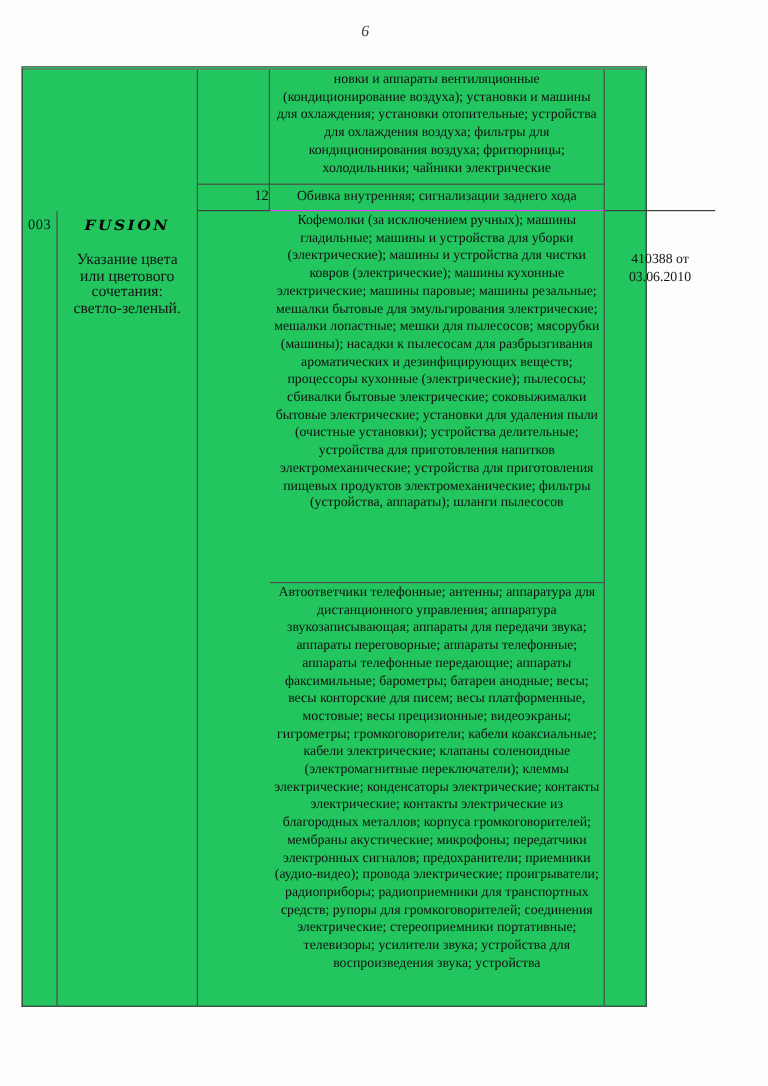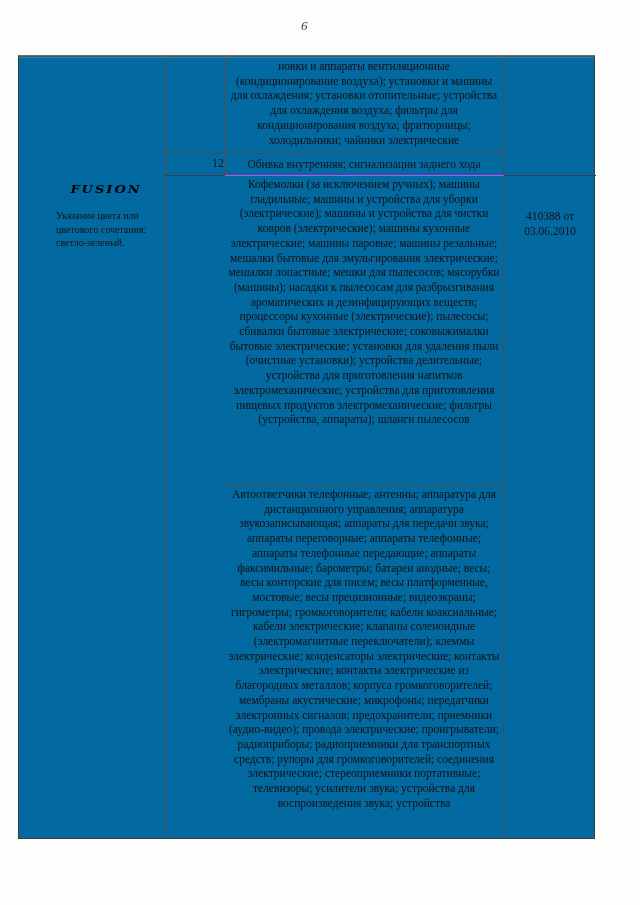--- a/index.html
+++ b/index.html
@@ -15,27 +15,27 @@
     position:absolute;
     top:18px; left:301px;
     font-size:13px;
     font-style:italic;
     color:#3c3c3c;
     filter:blur(0.4px);
   }
   .doc-table {
     position:absolute;
     left:18px; top:55px;
-    width:577px;
+    width:521px;
     display:grid;
     grid-template-columns:29px 117px 60px 279px 92px;
     grid-template-rows:minmax(96px,auto) minmax(22px,auto) minmax(310px,auto) minmax(352px,auto);
     border:1px solid #3c3c3c;
     border-top:3px double #6e6e6e;
-    background:#0369a1;
+    background:#22c55e;
   }
   .cell { border-color:#4d4d4d; }
   .br { border-right:1px solid #4d4d4d; }
   .bb { border-bottom:1px solid #4d4d4d; }
 
   .cell-empty-left   { grid-area:1/1/3/3; }
   .cell-class-cont   { grid-area:1/3/2/4; }
   .cell-goods-cont   { grid-area:1/4/2/5; }
   .cell-reg-cont     { grid-area:1/5/3/6; border-bottom:1px solid #3f3f3f; }
   .cell-class-12     { grid-area:2/3/3/4; border-bottom:1px solid #3f3f3f; }
@@ -83,23 +83,23 @@
     font-weight:bold;
     font-style:italic;
     font-size:13px;
     letter-spacing:2px;
     color:#161616;
     filter:blur(0.55px) contrast(1.5);
     transform:scaleY(0.9);
   }
   .color-note {
     margin-top:13px;
-    font-size:10px;
+    font-size:13px;
     line-height:13.5px;
-    text-align:left;
+    text-align:center;
     padding:0 8px;
     color:#141414;
   }
   .registration {
     text-align:center;
     font-size:11.5px;
     line-height:15px;
     padding:4px 6px 0;
     margin-top:29px;
   }
@@ -116,20 +116,21 @@
   <div class="cell cell-class-cont br bb class-num"></div>
 
   <div class="cell cell-goods-cont br bb goods">новки и аппараты вентиляционные (кондиционирование воздуха); установки и машины для охлаждения; установки отопительные; устройства для охлаждения воздуха; фильтры для кондиционирования воздуха; фритюрницы; холодильники; чайники электрические</div>
 
   <div class="cell cell-reg-cont"></div>
 
   <div class="cell cell-class-12 br class-num-mid">12</div>
 
   <div class="cell cell-goods-12 br goods-single">Обивка внутренняя; сигнализации заднего хода</div>
 
+  <div class="cell cell-number br entry-number">003</div>
 
   <div class="cell cell-trademark br">
     <div class="tm-logo">FUSION</div>
     <div class="color-note">Указание цвета или цветового сочетания: светло-зеленый.</div>
   </div>
 
 
   <div class="cell cell-goods-07 br bb goods">Кофемолки (за исключением ручных); машины гладильные; машины и устройства для уборки (электрические); машины и устройства для чистки ковров (электрические); машины кухонные электрические; машины паровые; машины резальные; мешалки бытовые для эмульгирования электрические; мешалки лопастные; мешки для пылесосов; мясорубки (машины); насадки к пылесосам для разбрызгивания ароматических и дезинфицирующих веществ; процессоры кухонные (электрические); пылесосы; сбивалки бытовые электрические; соковыжималки бытовые электрические; установки для удаления пыли (очистные установки); устройства делительные; устройства для приготовления напитков электромеханические; устройства для приготовления пищевых продуктов электромеханические; фильтры (устройства, аппараты); шланги пылесосов</div>
 
 

